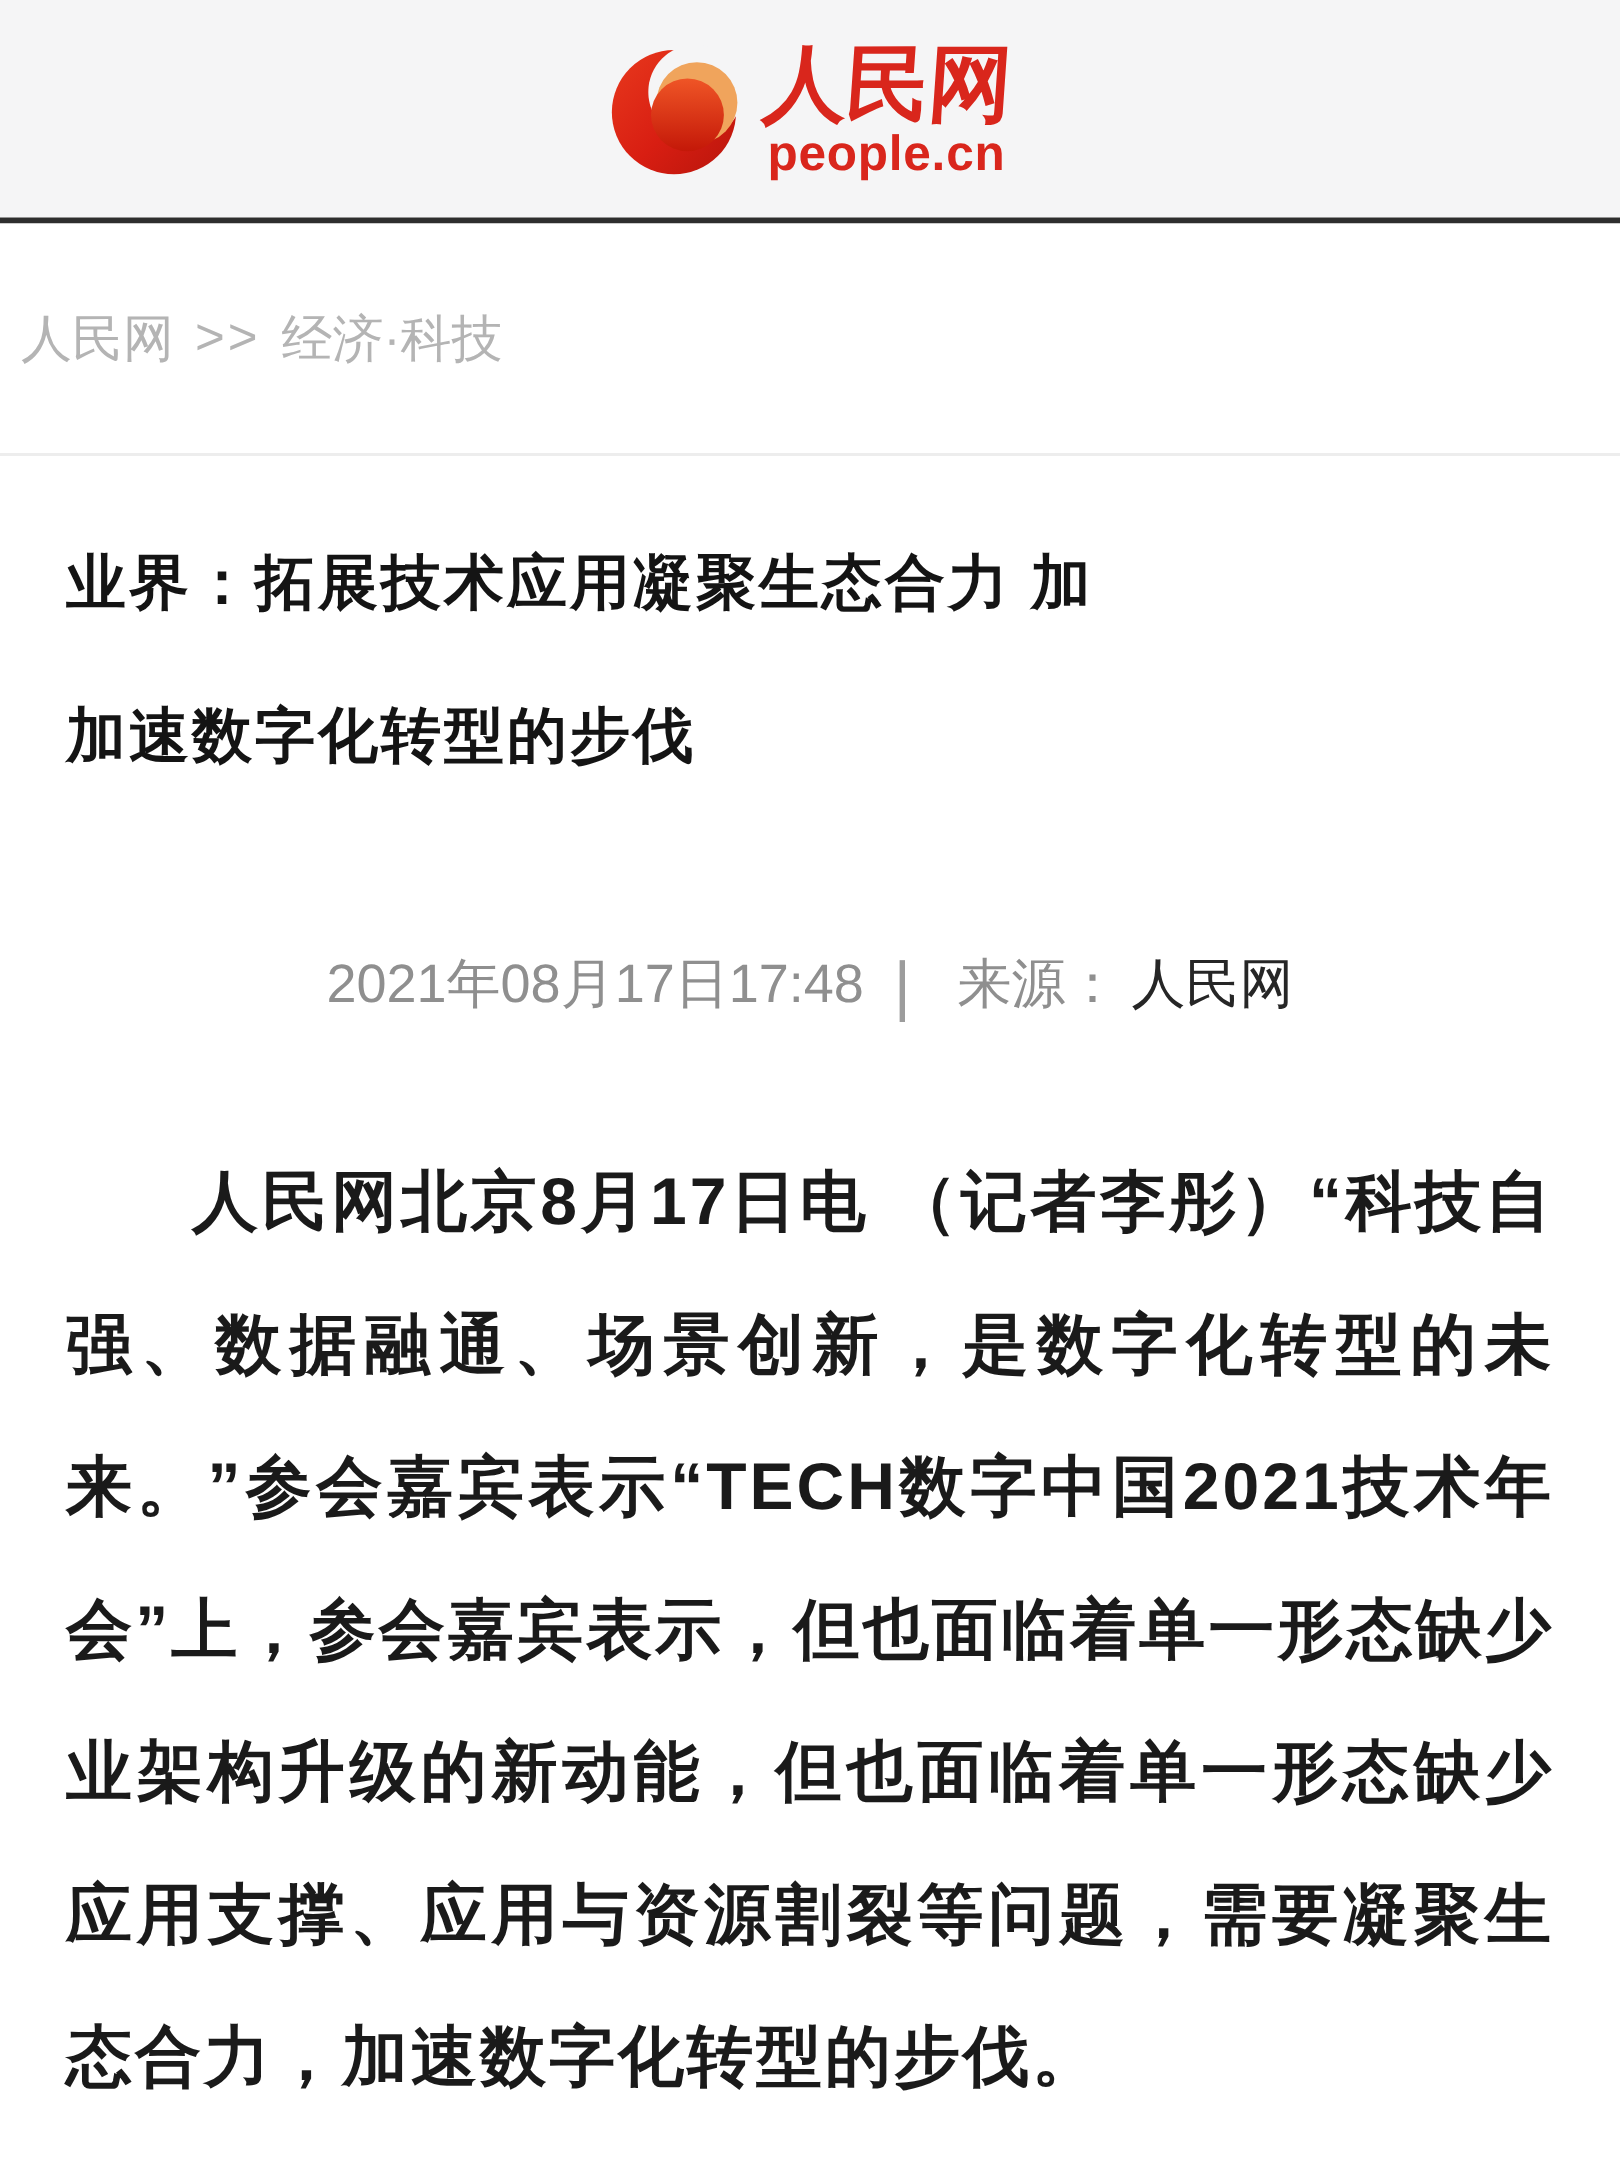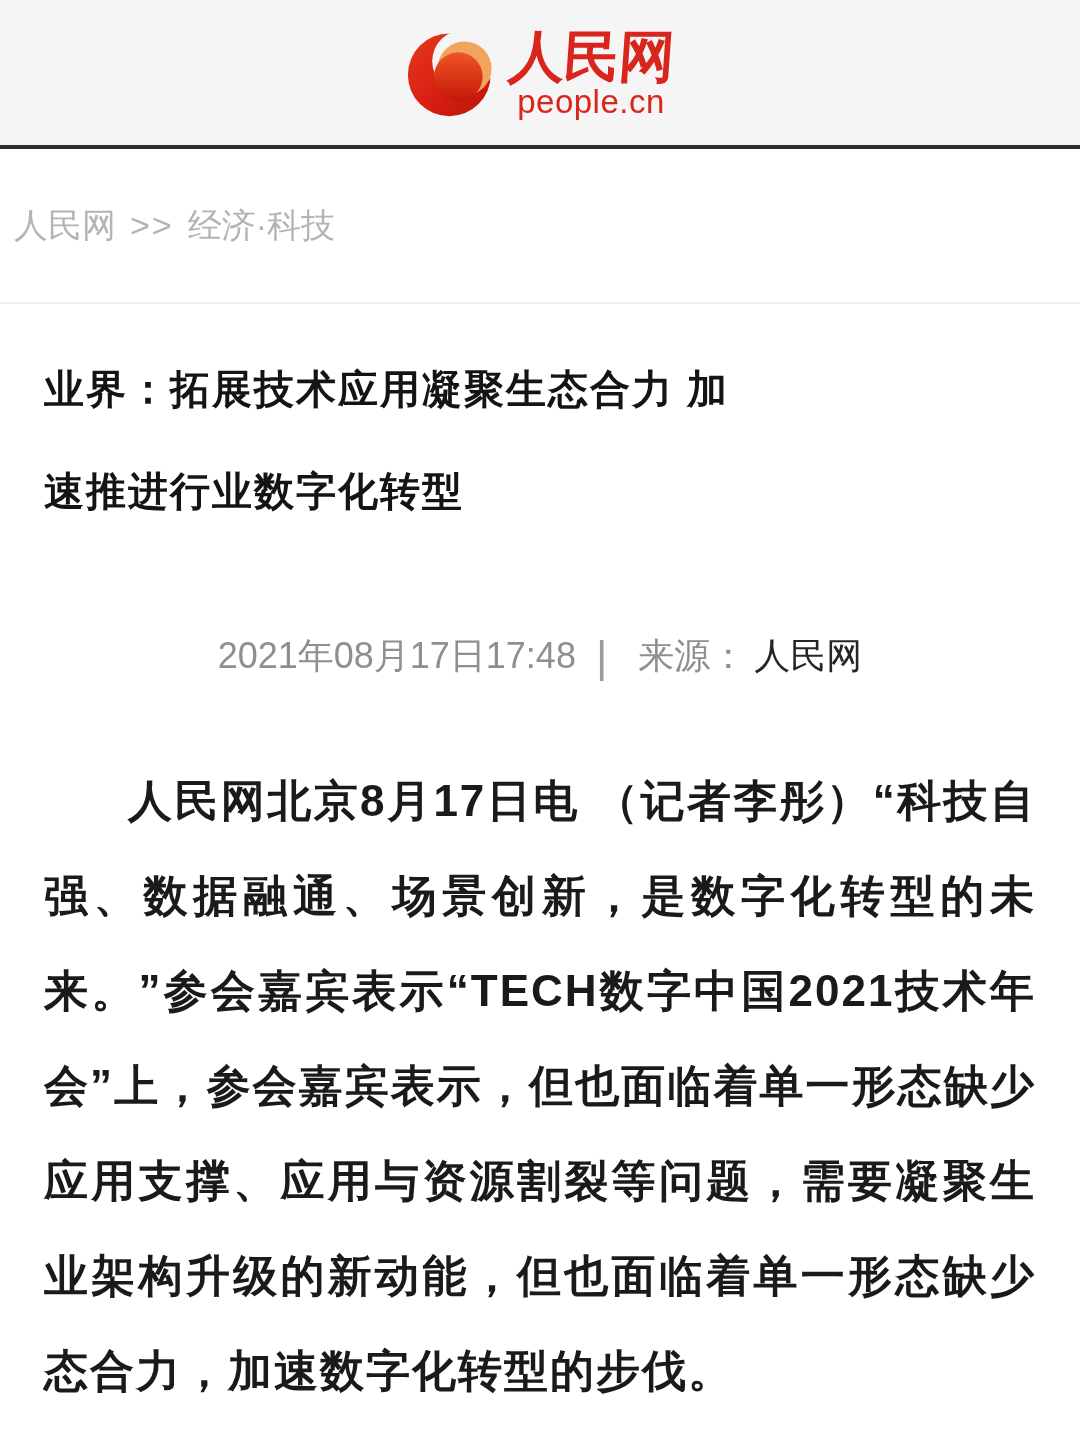--- a/index.html
+++ b/index.html
@@ -51,21 +51,21 @@
     font-weight:bold;
     font-size:56px;
     line-height:60px;
     color:var(--brand-red);
     transform:skewX(-4deg);
     letter-spacing:-1px;
   }
   .logo-en{
     font-size:33px;
     line-height:36px;
-    font-weight:normal;
+    font-weight:bold;
     color:var(--brand-red);
     letter-spacing:0.5px;
     margin-top:-2px;
   }
   
   .dark-rule{height:4px;background:var(--rule-dark);}
   .light-rule{height:2px;background:var(--rule-light);}
   
   .breadcrumb{
     height:153px;
@@ -164,29 +164,29 @@
   <a>人民网</a>
   <span class="bc-sep">&gt;&gt;</span>
   <a>经济·科技</a>
 </nav>
 
 <div class="light-rule"></div>
 
 <main class="article">
   <h1>
     <div class="title-line">业界：拓展技术应用凝聚生态合力 加</div>
-    <div class="title-line">速推进行业数字化转型</div>
+    <div class="title-line">加速数字化转型的步伐</div>
   </h1>
 
   <div class="meta">
     <span class="date">2021年08月17日17:48</span><span class="m-sep">|</span><span class="src-label">来源：</span><span class="src">人民网</span>
   </div>
 
   <div class="body">
     <div class="line first">人民网北京8月17日电 （记者李彤）“科技自</div>
     <div class="line">强、数据融通、场景创新，是数字化转型的未</div>
     <div class="line">来。”参会嘉宾表示“TECH数字中国2021技术年</div>
     <div class="line">会”上，参会嘉宾表示，但也面临着单一形态缺少</div>
+    <div class="line">业架构升级的新动能，但也面临着单一形态缺少</div>
     <div class="line">应用支撑、应用与资源割裂等问题，需要凝聚生</div>
-    <div class="line">业架构升级的新动能，但也面临着单一形态缺少</div>
     <div class="line last">态合力，加速数字化转型的步伐。</div>
   </div>
 </main>
 
 </body></html>

